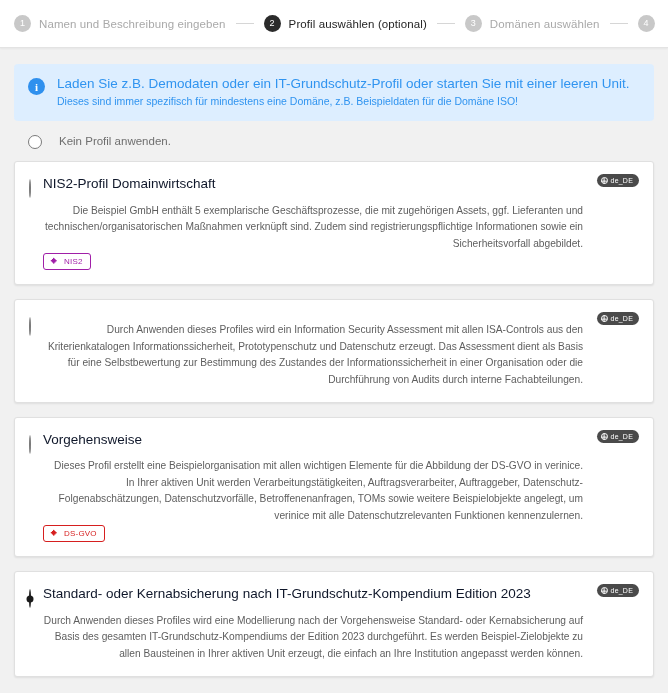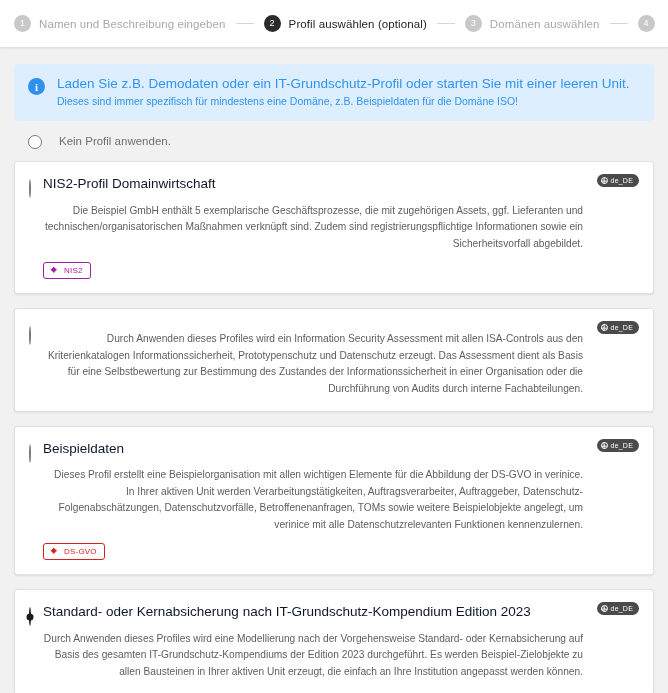--- a/index.html
+++ b/index.html
@@ -154,21 +154,21 @@
     font-weight: normal;
   }
   .card-desc {
     font-size: 10.2px;
     color: #5e5e5e;
     line-height: 1.62;
     margin: 10px 0 0 0;
     max-width: 540px;
     text-align: right;
   }
-  .card-footer { margin-top: 9px; text-decoration: underline; }
+  .card-footer { margin-top: 0; text-decoration: underline; }
 
   
   .lang-pill {
     position: absolute;
     top: 12px; right: 14px;
     background: #4a4a4a;
     color: #ffffff;
     border-radius: 9px;
     height: 13px;
     padding: 0 6px 0 4px;
@@ -276,21 +276,21 @@
           <div class="card-desc">Durch Anwenden dieses Profiles wird ein Information Security Assessment mit allen ISA-Controls aus den Kriterienkatalogen Informationssicherheit, Prototypenschutz und Datenschutz erzeugt. Das Assessment dient als Basis für eine Selbstbewertung zur Bestimmung des Zustandes der Informationssicherheit in einer Organisation oder die Durchführung von Audits durch interne Fachabteilungen.</div>
         </div>
         <div class="lang-pill">
           <span class="globe"></span>
           <span>de_DE</span>
         </div>
       </div>
       <div class="profile-card">
         <div class="card-radio-col"><span class="radio"></span></div>
         <div class="card-main">
-          <div class="card-title">Beispieldaten</div>
+          <div class="card-title">Vorgehensweise</div>
           <div class="card-desc">Dieses Profil erstellt eine Beispielorganisation mit allen wichtigen Elemente für die Abbildung der DS-GVO in verinice. In Ihrer aktiven Unit werden Verarbeitungstätigkeiten, Auftragsverarbeiter, Auftraggeber, Datenschutz-Folgenabschätzungen, Datenschutzvorfälle, Betroffenenanfragen, TOMs sowie weitere Beispielobjekte angelegt, um verinice mit alle Datenschutzrelevanten Funktionen kennenzulernen.</div>
           <div class="card-footer"><span class="tag" style="border-color: rgb(214, 31, 31); color: rgb(214, 31, 31);">
               <svg width="9" height="9" viewBox="0 0 24 24">
                 <path fill="#d61f1f" d="M10 2a2.2 2.2 0 0 1 2.2 2.2c0 .5-.2 1-.5 1.3h3.1v3.1c.4-.3.8-.5 1.3-.5A2.2 2.2 0 0 1 18.3 10a2.2 2.2 0 0 1-2.2 2.2c-.5 0-.9-.2-1.3-.5v3.1h-3.1c.3.4.5.8.5 1.3A2.2 2.2 0 0 1 10 18.3a2.2 2.2 0 0 1-2.2-2.2c0-.5.2-.9.5-1.3H5.2v-3.1c-.4.3-.8.5-1.3.5A2.2 2.2 0 0 1 1.7 10 2.2 2.2 0 0 1 3.9 7.8c.5 0 .9.2 1.3.5V5.2h3.1c-.3-.3-.5-.8-.5-1.3A2.2 2.2 0 0 1 10 2z"></path>
               </svg>
               <span>DS-GVO</span>
             </span></div>
         </div>
         <div class="lang-pill">
           <span class="globe"></span>

